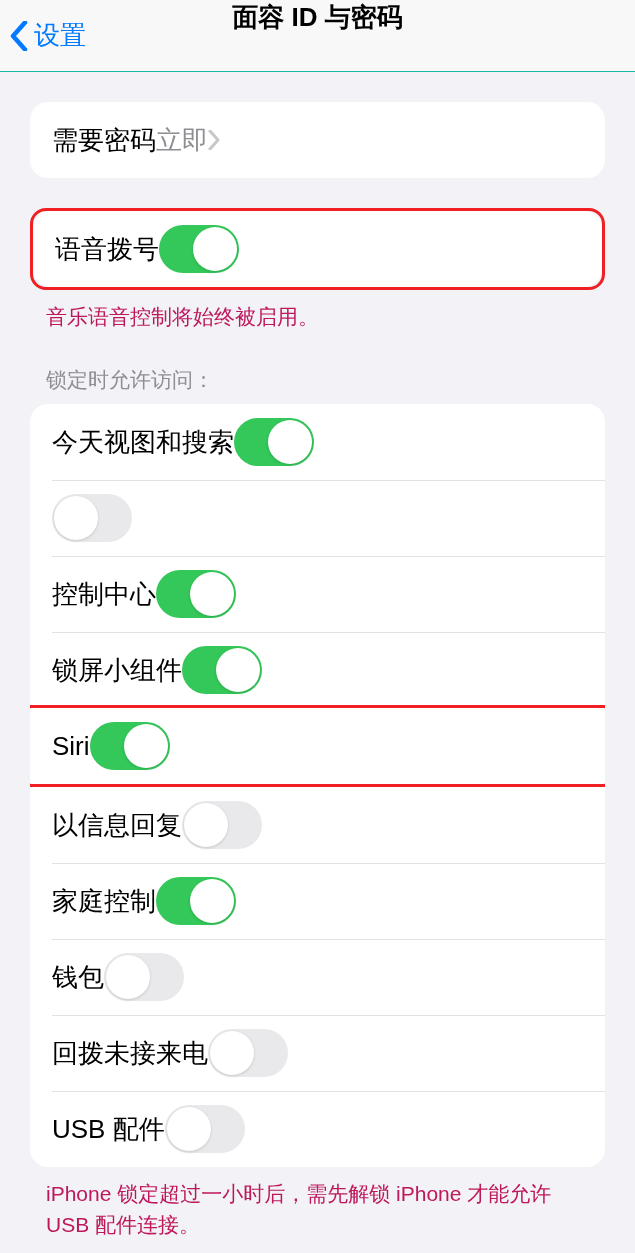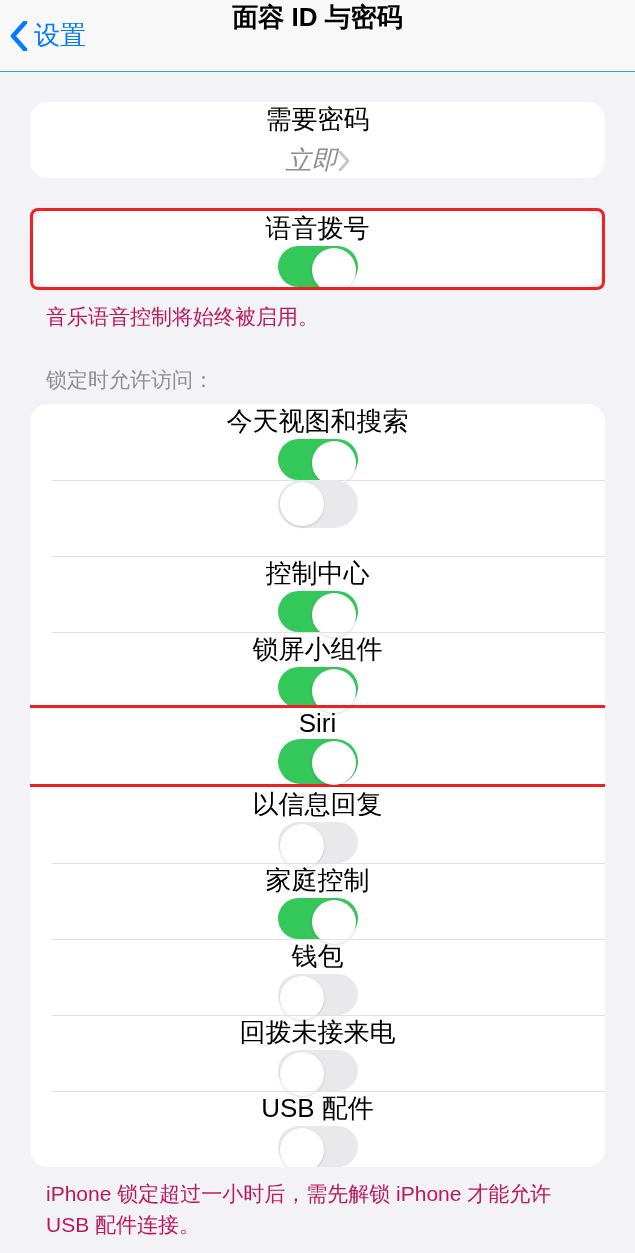--- a/index.html
+++ b/index.html
@@ -49,44 +49,42 @@
     }
     .group {
       margin: 30px 30px 0 30px;
       background: #fff;
       border-radius: 18px;
       overflow: hidden;
     }
     .row {
       display: flex;
       align-items: center;
-      justify-content: space-between;
+      justify-content: flex-start;
       padding: 0 22px;
       height: 76px;
       position: relative;
-      flex-direction: column;
     }
     .row + .row::before {
       content: "";
       position: absolute;
       left: 22px;
       right: 0;
       top: 0;
       height: 1px;
       background: #e2e2e6;
     }
     .row-label {
       font-size: 26px;
       color: #000;
       font-weight: 400;
     }
     .row-value-wrap {
       display: flex;
       align-items: center;
-      font-style: italic;
     }
     .row-value {
       font-size: 26px;
       color: #8e8e93;
     }
     .chevron-right {
       width: 12px;
       height: 20px;
       color: #c7c7cc;
     }
@@ -125,21 +123,21 @@
       box-shadow: 0 1px 3px rgba(0,0,0,0.15);
     }
     .toggle.on::after {
       right: 2px;
     }
     .toggle.off::after {
       left: 2px;
     }
     .highlight-box {
       border: 3px solid #ef1f24;
-      border-radius: 8px;
+      border-radius: 16px;
       margin: 30px 30px 0 30px;
     }
     .highlight-box .group-inner {
       margin: 0;
       background: #fff;
       border-radius: 18px;
       overflow: hidden;
     }
     .highlight-row {
       border: 3px solid #ef1f24;

